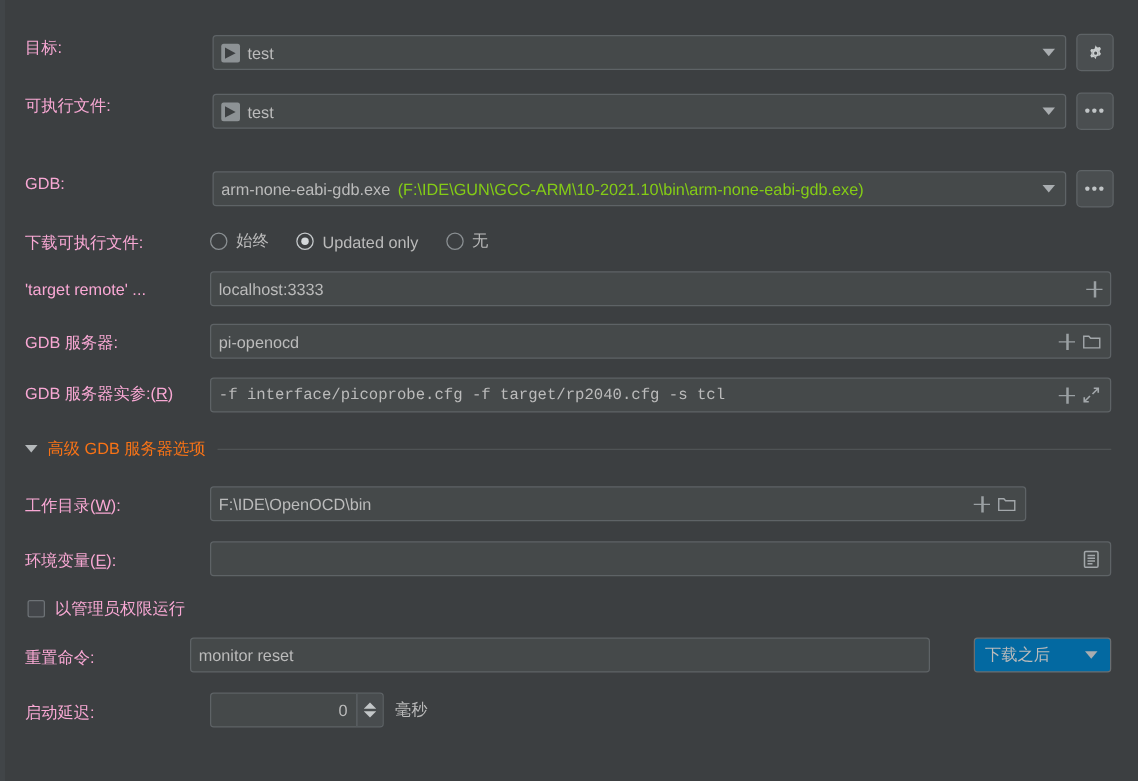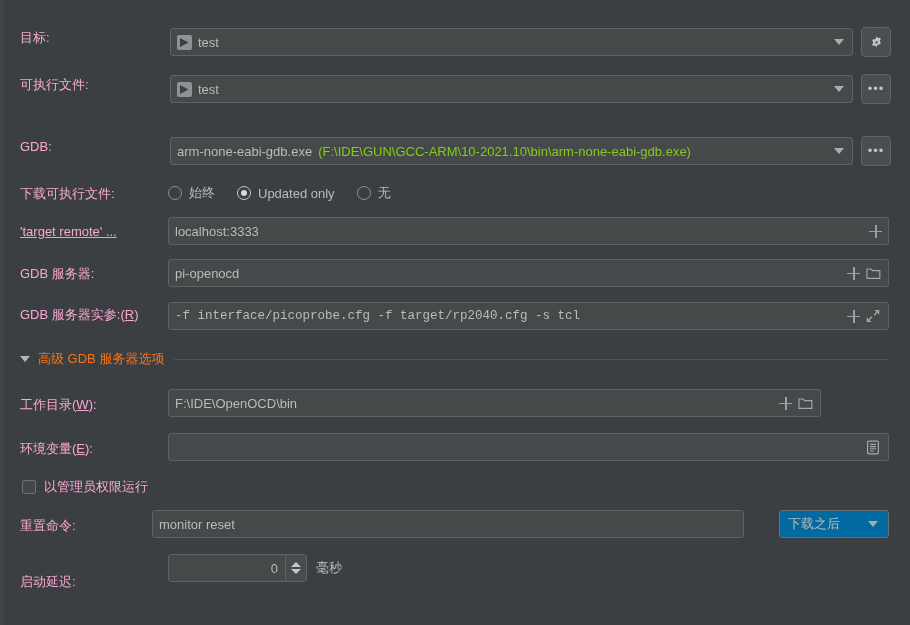--- a/index.html
+++ b/index.html
@@ -202,21 +202,21 @@
     <label class="radio-opt">
       <span class="radio on"></span>
       <span>Updated only</span>
     </label>
     <label class="radio-opt">
       <span class="radio"></span>
       <span>无</span>
     </label>
   </div>
 
-  <div class="row" style="left:20px;top:224px;text-decoration:underline;">
+  <div class="row" style="left:20px;top:224px;">
     <div class="label" style="width:150px;">'target remote' ...</div>
   </div>
   <div class="field" style="position:absolute;left:168px;top:217px;width:721px;">
     <span class="val">localhost:3333</span>
     <span class="spacer"></span>
     <span class="plus"></span>
   </div>
 
   <div class="row" style="left:20px;top:265px;">
     <div class="label" style="width:150px;">GDB 服务器:</div>
@@ -291,21 +291,21 @@
   <div class="field" style="position:absolute;left:152px;top:510px;width:592px;">
     <span class="val">monitor reset</span>
   </div>
   <div class="combobtn" style="position:absolute;left:779px;top:510px;width:110px;">
     <span>下载之后</span>
     <span class="spacer"></span>
     <span class="caret"></span>
   </div>
 
   <div class="row" style="left:20px;top:561px;">
-    <div class="label" style="width:150px;margin-top:12px;">启动延迟:</div>
+    <div class="label" style="width:150px;">启动延迟:</div>
   </div>
   <div class="row" style="left:168px;top:554px;">
     <div class="spin-wrap" style="width:139px;">
       <div class="spin-val">0</div>
       <div class="spin-btns">
         <span class="ar-up"></span>
         <span class="ar-dn"></span>
       </div>
     </div>
     <span class="unit">毫秒</span>

